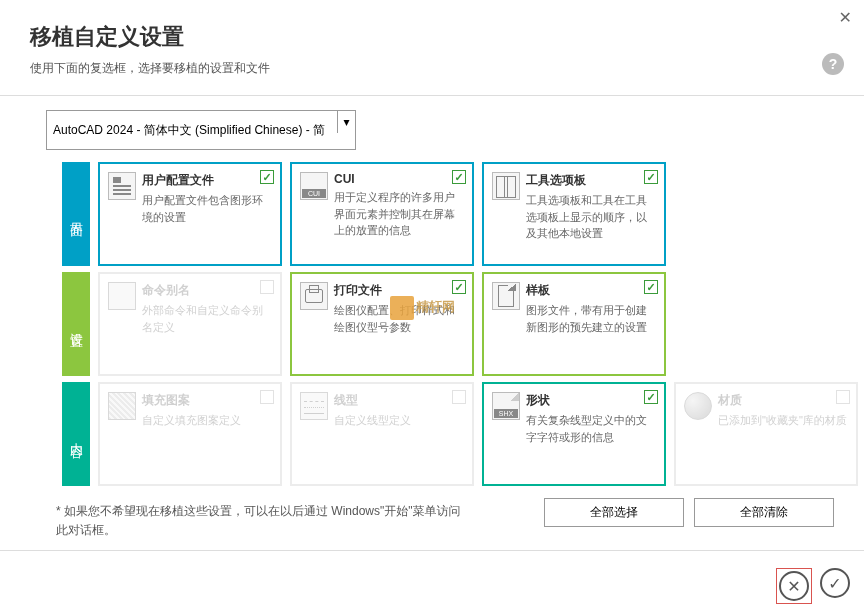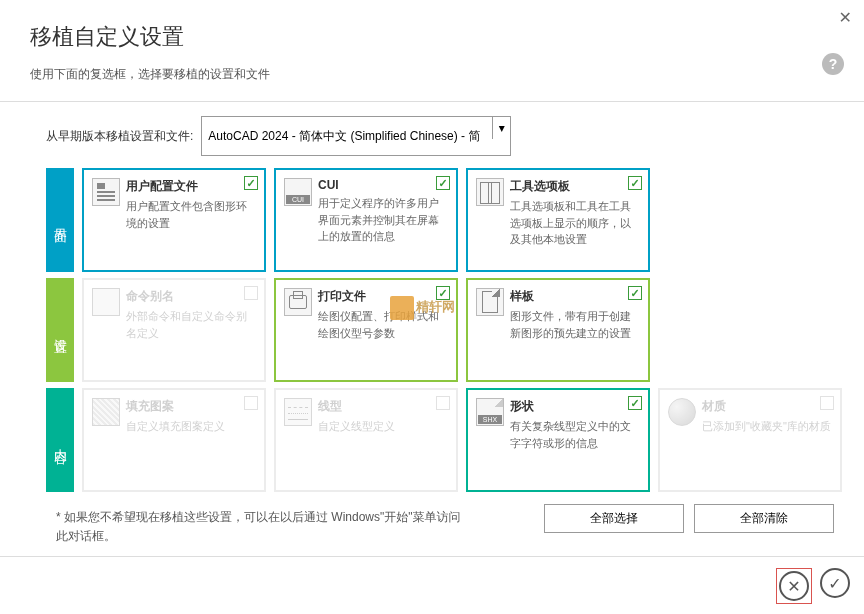--- a/index.html
+++ b/index.html
@@ -1,27 +1,27 @@
 <!DOCTYPE html>
 <html><head>
 <meta charset="utf-8">
 <style>
 *{box-sizing:border-box;margin:0;padding:0;font-family:"Microsoft YaHei",Arial,sans-serif}
 body{width:864px;height:614px;background:#fff;position:relative;overflow:hidden}
 .close-x{position:absolute;top:8px;right:12px;font-size:16px;color:#666;cursor:pointer}
 .header{padding:22px 30px 10px}
-.title{font-size:22px;font-weight:400;color:#333;margin-bottom:14px}
+.title{font-size:22px;font-weight:700;color:#333;margin-bottom:8px}
 .subtitle{font-size:12px;color:#555}
 .help-btn{position:absolute;top:53px;right:20px;width:22px;height:22px;border-radius:50%;background:#bbb;color:#fff;text-align:center;line-height:22px;font-size:14px;font-weight:bold}
 .divider{border:none;border-top:1px solid #ddd;margin:8px 0 0}
 .version-row{display:flex;align-items:center;padding:14px 30px 12px 46px}
 .version-label{font-size:12px;color:#333;margin-right:8px}
 .version-select{display:flex;align-items:center;border:1px solid #999;height:40px;min-width:310px;padding:0 6px;font-size:12px;position:relative}
 .version-select .arrow{position:absolute;right:0;top:0;width:18px;height:22px;border-left:1px solid #999;display:flex;align-items:center;justify-content:center}
-.grid-area{padding:0 30px 0 46px}
+.grid-area{padding:0 30px 0 62px}
 .section-row{display:flex;margin-bottom:6px}
 .section-tab{width:28px;background:#ccc;color:#fff;writing-mode:vertical-rl;text-orientation:upright;display:flex;align-items:center;justify-content:center;font-size:13px;letter-spacing:2px}
 .tab-interface{background:#00a0c6}
 .tab-settings{background:#8cc63f}
 .tab-content{background:#00b294}
 .cards{display:flex;gap:8px;padding-left:8px;flex:1}
 .card{width:184px;min-height:104px;border:2px solid #ccc;padding:8px;position:relative;display:flex}
 .card.disabled{border-color:#ddd;opacity:.55}
 .card-blue{border-color:#00a0c6}
 .card-green{border-color:#8cc63f}
@@ -69,21 +69,20 @@
 <div class="close-x">✕</div>
 
 <div class="header">
   <div class="title">移植自定义设置</div>
   <div class="subtitle">使用下面的复选框，选择要移植的设置和文件</div>
 </div>
 <div class="help-btn">?</div>
 <hr class="divider">
 
 <div class="version-row">
-  <span class="version-label">从早期版本移植设置和文件:</span>
   <div class="version-select">
     <span>AutoCAD 2024 - 简体中文 (Simplified Chinese) - 简</span>
     <span class="arrow">▾</span>
   </div>
 </div>
 
 <div class="grid-area">
 
   <div class="section-row">
     <div class="section-tab tab-interface">界面</div>

